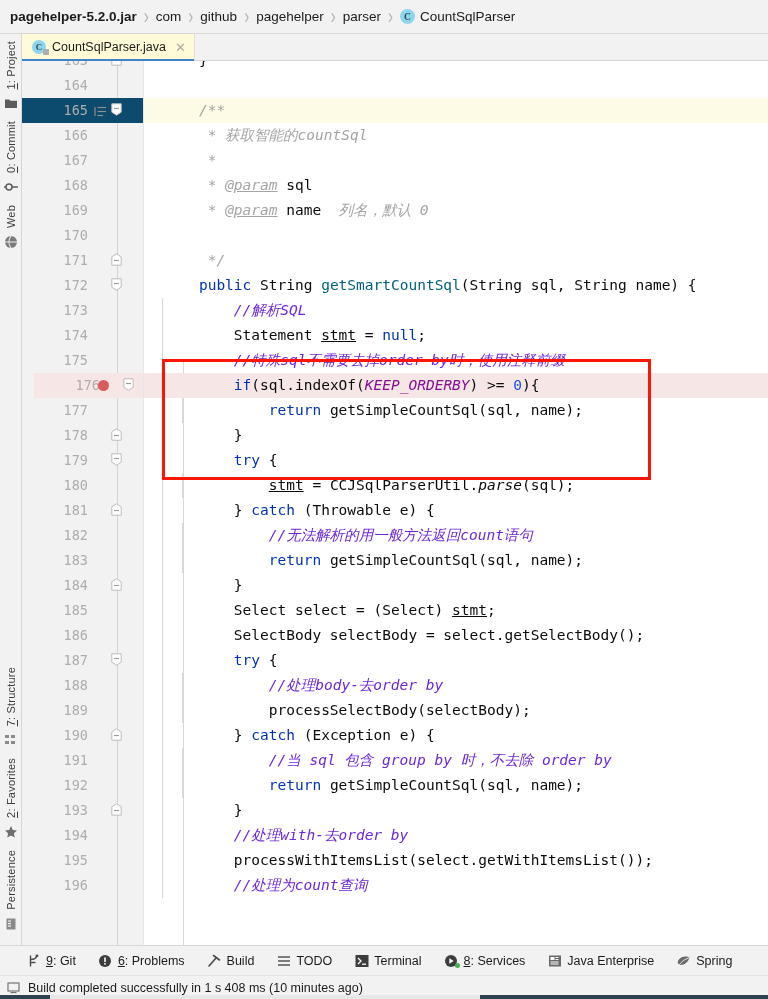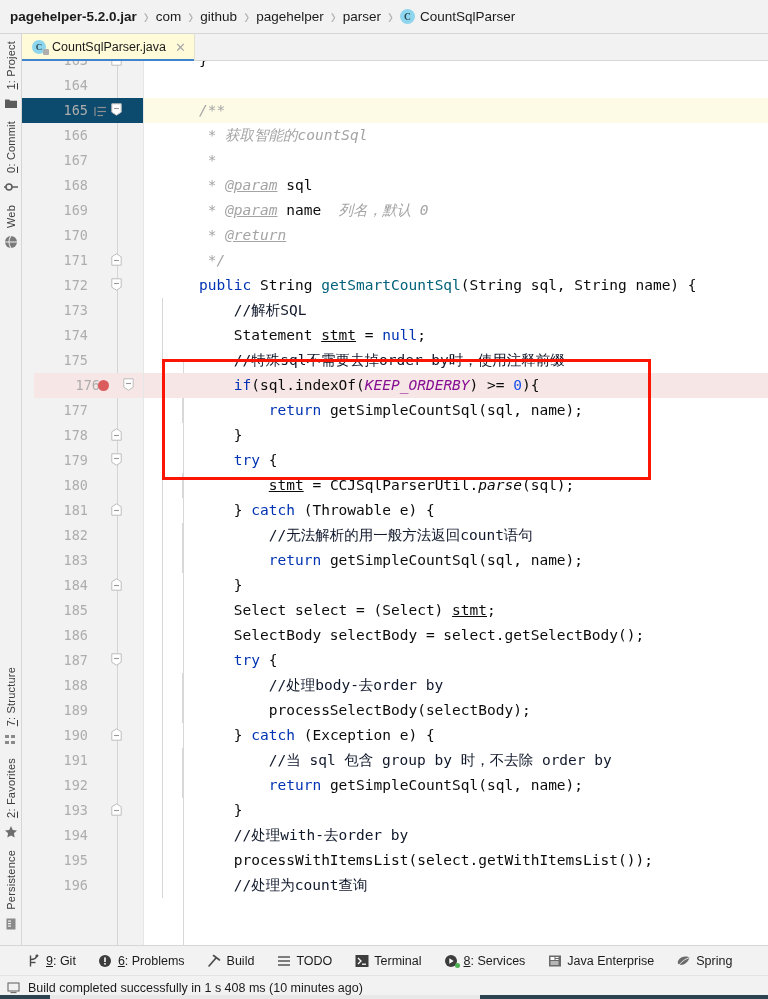--- a/index.html
+++ b/index.html
@@ -231,21 +231,21 @@
     padding-left: 20px;
     position: relative;
   }
   .code-row.hl { background: #fdfae6; }
   .code-row.exec { background: #f7e6e6; }
 
   
   .kw   { color: #0033b3; }
   .meth { color: #00627a; }
   .num  { color: #1750eb; }
-  .cmt  { color: #0f172a; }
+  .cmt  { color: #6d28d9; font-style: italic; }
   .jdoc { color: #a4a4a4; font-style: italic; }
   .jtag { color: #a4a4a4; font-style: italic; text-decoration: underline; }
   .cnst { color: #871094; font-style: italic; }
   .fld  { text-decoration: underline; }
   .sfld { color: #0b0b0b; font-style: italic; }
 
   
   .iguide {
     position: absolute;
     top: 0; bottom: 0;
@@ -618,21 +618,20 @@
         </div>
       <div id="code-pane">
         <div class="iguide" style="left:39px;top:300px;bottom:0;"></div>
       <div class="code-row" style="position: absolute; left: 0px; right: 0px; top: -13px;">    }</div>
           <div class="code-row" style="position: absolute; left: 0px; right: 0px; top: 12px;"></div>
           <div class="code-row hl" style="position: absolute; left: 0px; right: 0px; top: 37px;">    <span class="jdoc">/**</span></div>
           <div class="code-row" style="position: absolute; left: 0px; right: 0px; top: 62px;">     <span class="jdoc">* 获取智能的countSql</span></div>
           <div class="code-row" style="position: absolute; left: 0px; right: 0px; top: 87px;">     <span class="jdoc">*</span></div>
           <div class="code-row" style="position: absolute; left: 0px; right: 0px; top: 112px;">     <span class="jdoc">* </span><span class="jtag">@param</span><span class="jdoc"> </span><span style="color:#0b0b0b">sql</span></div>
           <div class="code-row" style="position: absolute; left: 0px; right: 0px; top: 137px;">     <span class="jdoc">* </span><span class="jtag">@param</span><span class="jdoc"> </span><span style="color:#0b0b0b">name</span><span class="jdoc">  列名，默认 0</span></div>
-          <div class="code-row" style="position: absolute; left: 0px; right: 0px; top: 162px;">     <span class="jdoc">* </span><span class="jtag">@return</span></div>
           <div class="code-row" style="position: absolute; left: 0px; right: 0px; top: 187px;">     <span class="jdoc">*/</span></div>
           <div class="code-row" style="position: absolute; left: 0px; right: 0px; top: 212px;">    <span class="kw">public</span> String <span class="meth">getSmartCountSql</span>(String sql, String name) {</div>
           <div class="code-row" style="position: absolute; left: 0px; right: 0px; top: 237px;">        <span class="cmt">//解析SQL</span></div>
           <div class="code-row" style="position: absolute; left: 0px; right: 0px; top: 262px;">        Statement <span class="fld">stmt</span> = <span class="kw">null</span>;</div>
           <div class="code-row" style="position: absolute; left: 0px; right: 0px; top: 287px;">        <span class="cmt">//特殊sql不需要去掉order by时，使用注释前缀</span></div>
           <div class="code-row exec" style="position: absolute; left: 0px; right: 0px; top: 312px;">        <span class="kw">if</span>(sql.indexOf(<span class="cnst">KEEP_ORDERBY</span>) &gt;= <span class="num">0</span>){</div>
           <div class="code-row" style="position: absolute; left: 0px; right: 0px; top: 337px;">            <span class="kw">return</span> getSimpleCountSql(sql, name);</div>
           <div class="code-row" style="position: absolute; left: 0px; right: 0px; top: 362px;">        }</div>
           <div class="code-row" style="position: absolute; left: 0px; right: 0px; top: 387px;">        <span class="kw">try</span> {</div>
           <div class="code-row" style="position: absolute; left: 0px; right: 0px; top: 412px;">            <span class="fld">stmt</span> = CCJSqlParserUtil.<span class="sfld">parse</span>(sql);</div>

